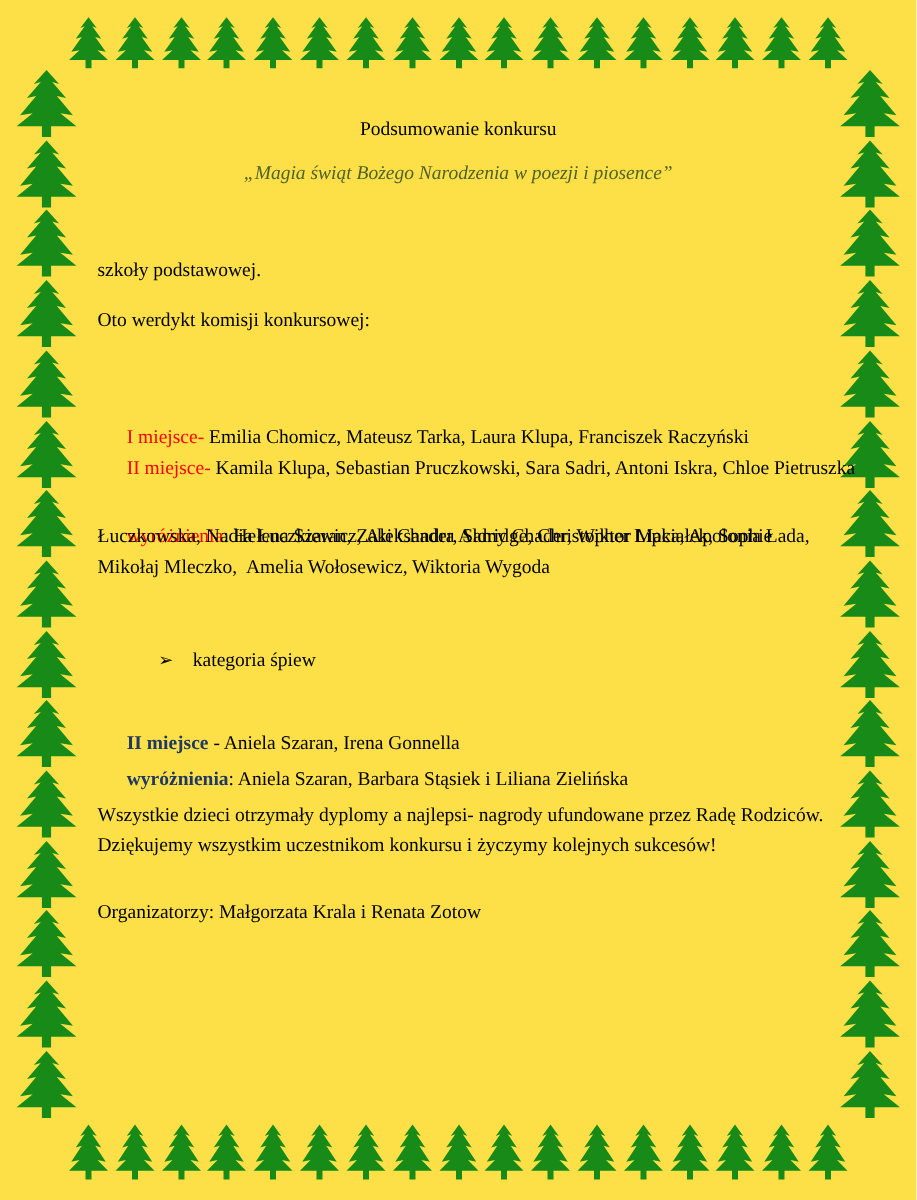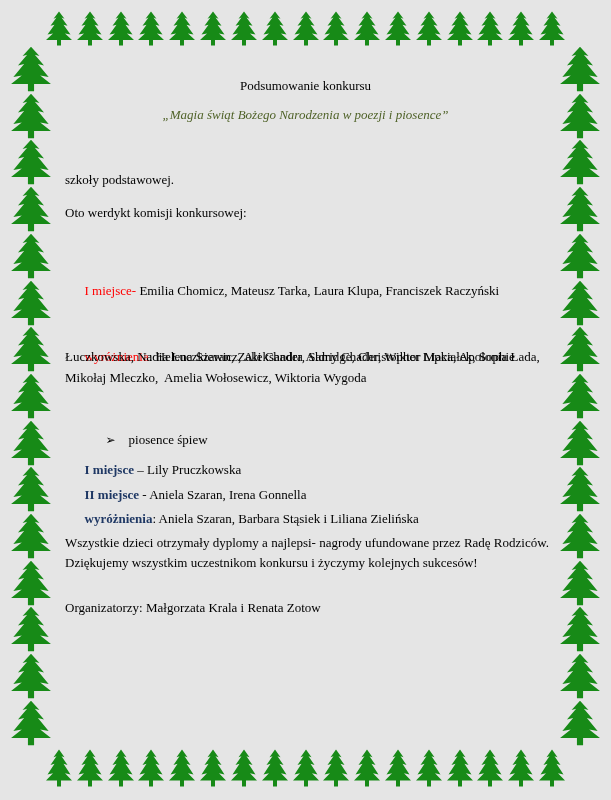--- a/index.html
+++ b/index.html
@@ -4,21 +4,21 @@
 <style>
   * { margin: 0; padding: 0; box-sizing: border-box; }
   html, body { background: #ffffff; }
   body {
     width: 611px; height: 800px;
     font-family: "Liberation Serif", "DejaVu Serif", serif;
   }
   .page {
     position: relative;
     width: 611px; height: 800px;
-    background: #e5e5e5;
+    background: #fde047;
     overflow: hidden;
   }
 
   
   .tree { fill: var(--tree-green, #178a17); display: block; }
   .border-row {
     position: absolute; display: flex;
     justify-content: space-between; align-items: flex-end;
   }
   #border-top    { left: 44px; right: 44px; top: 11px;  height: 35px; }
@@ -266,34 +266,34 @@
     <div class="line center subtitle" style="top:105px">„Magia świąt Bożego Narodzenia w poezji i piosence”</div>
 
     <div class="line" style="top:170px">szkoły podstawowej.</div>
 
     <div class="line" style="top:203px">Oto werdykt komisji konkursowej:</div>
 
 
     <div class="line" style="top:261px">
       <span class="accent-red">I miejsce-</span><span> Emilia Chomicz, Mateusz Tarka, Laura Klupa, Franciszek Raczyński</span>
     </div>
+    <div class="line" style="top:282px">
+      <span class="accent-red">II miejsce-</span><span> Kamila Klupa, Sebastian Pruczkowski, Sara Sadri, Antoni Iskra, Chloe Pietruszka</span>
+    </div>
 
     <div class="line" style="top:327px">
       <span class="accent-red">wyróżnienia</span><span>: Helena Szaran, Zaki Chader, Samy Chader, Wiktor Maciałek, Sophie</span>
     </div>
     <div class="line" style="top:368px">Mikołaj Mleczko,  Amelia Wołosewicz, Wiktoria Wygoda</div>
     <div class="line" style="top:347px">Łuczkowska, Nadia Łuczkiewicz, Aleksandra Aldridge, Christopher Lipka, Apolonia Łada,</div>
 
     <div class="line bullet-line" style="top:410px">
-      <span class="bullet">➢</span><span>piosence śpiew</span>
-    </div>
-
-    <div class="line" style="top:440px">
-      <span class="accent-blue">I miejsce</span><span> – Lily Pruczkowska</span>
-    </div>
+      <span class="bullet">➢</span><span>kategoria śpiew</span>
+    </div>
+
     <div class="line" style="top:489px">
       <span class="accent-blue">wyróżnienia</span><span>: Aniela Szaran, Barbara Stąsiek i Liliana Zielińska</span>
     </div>
     <div class="line" style="top:465px">
       <span class="accent-blue">II miejsce</span><span> - Aniela Szaran, Irena Gonnella</span>
     </div>
 
     <div class="line" style="top:533px">Wszystkie dzieci otrzymały dyplomy a najlepsi- nagrody ufundowane przez Radę Rodziców.</div>
     <div class="line" style="top:553px">Dziękujemy wszystkim uczestnikom konkursu i życzymy kolejnych sukcesów!</div>
 

